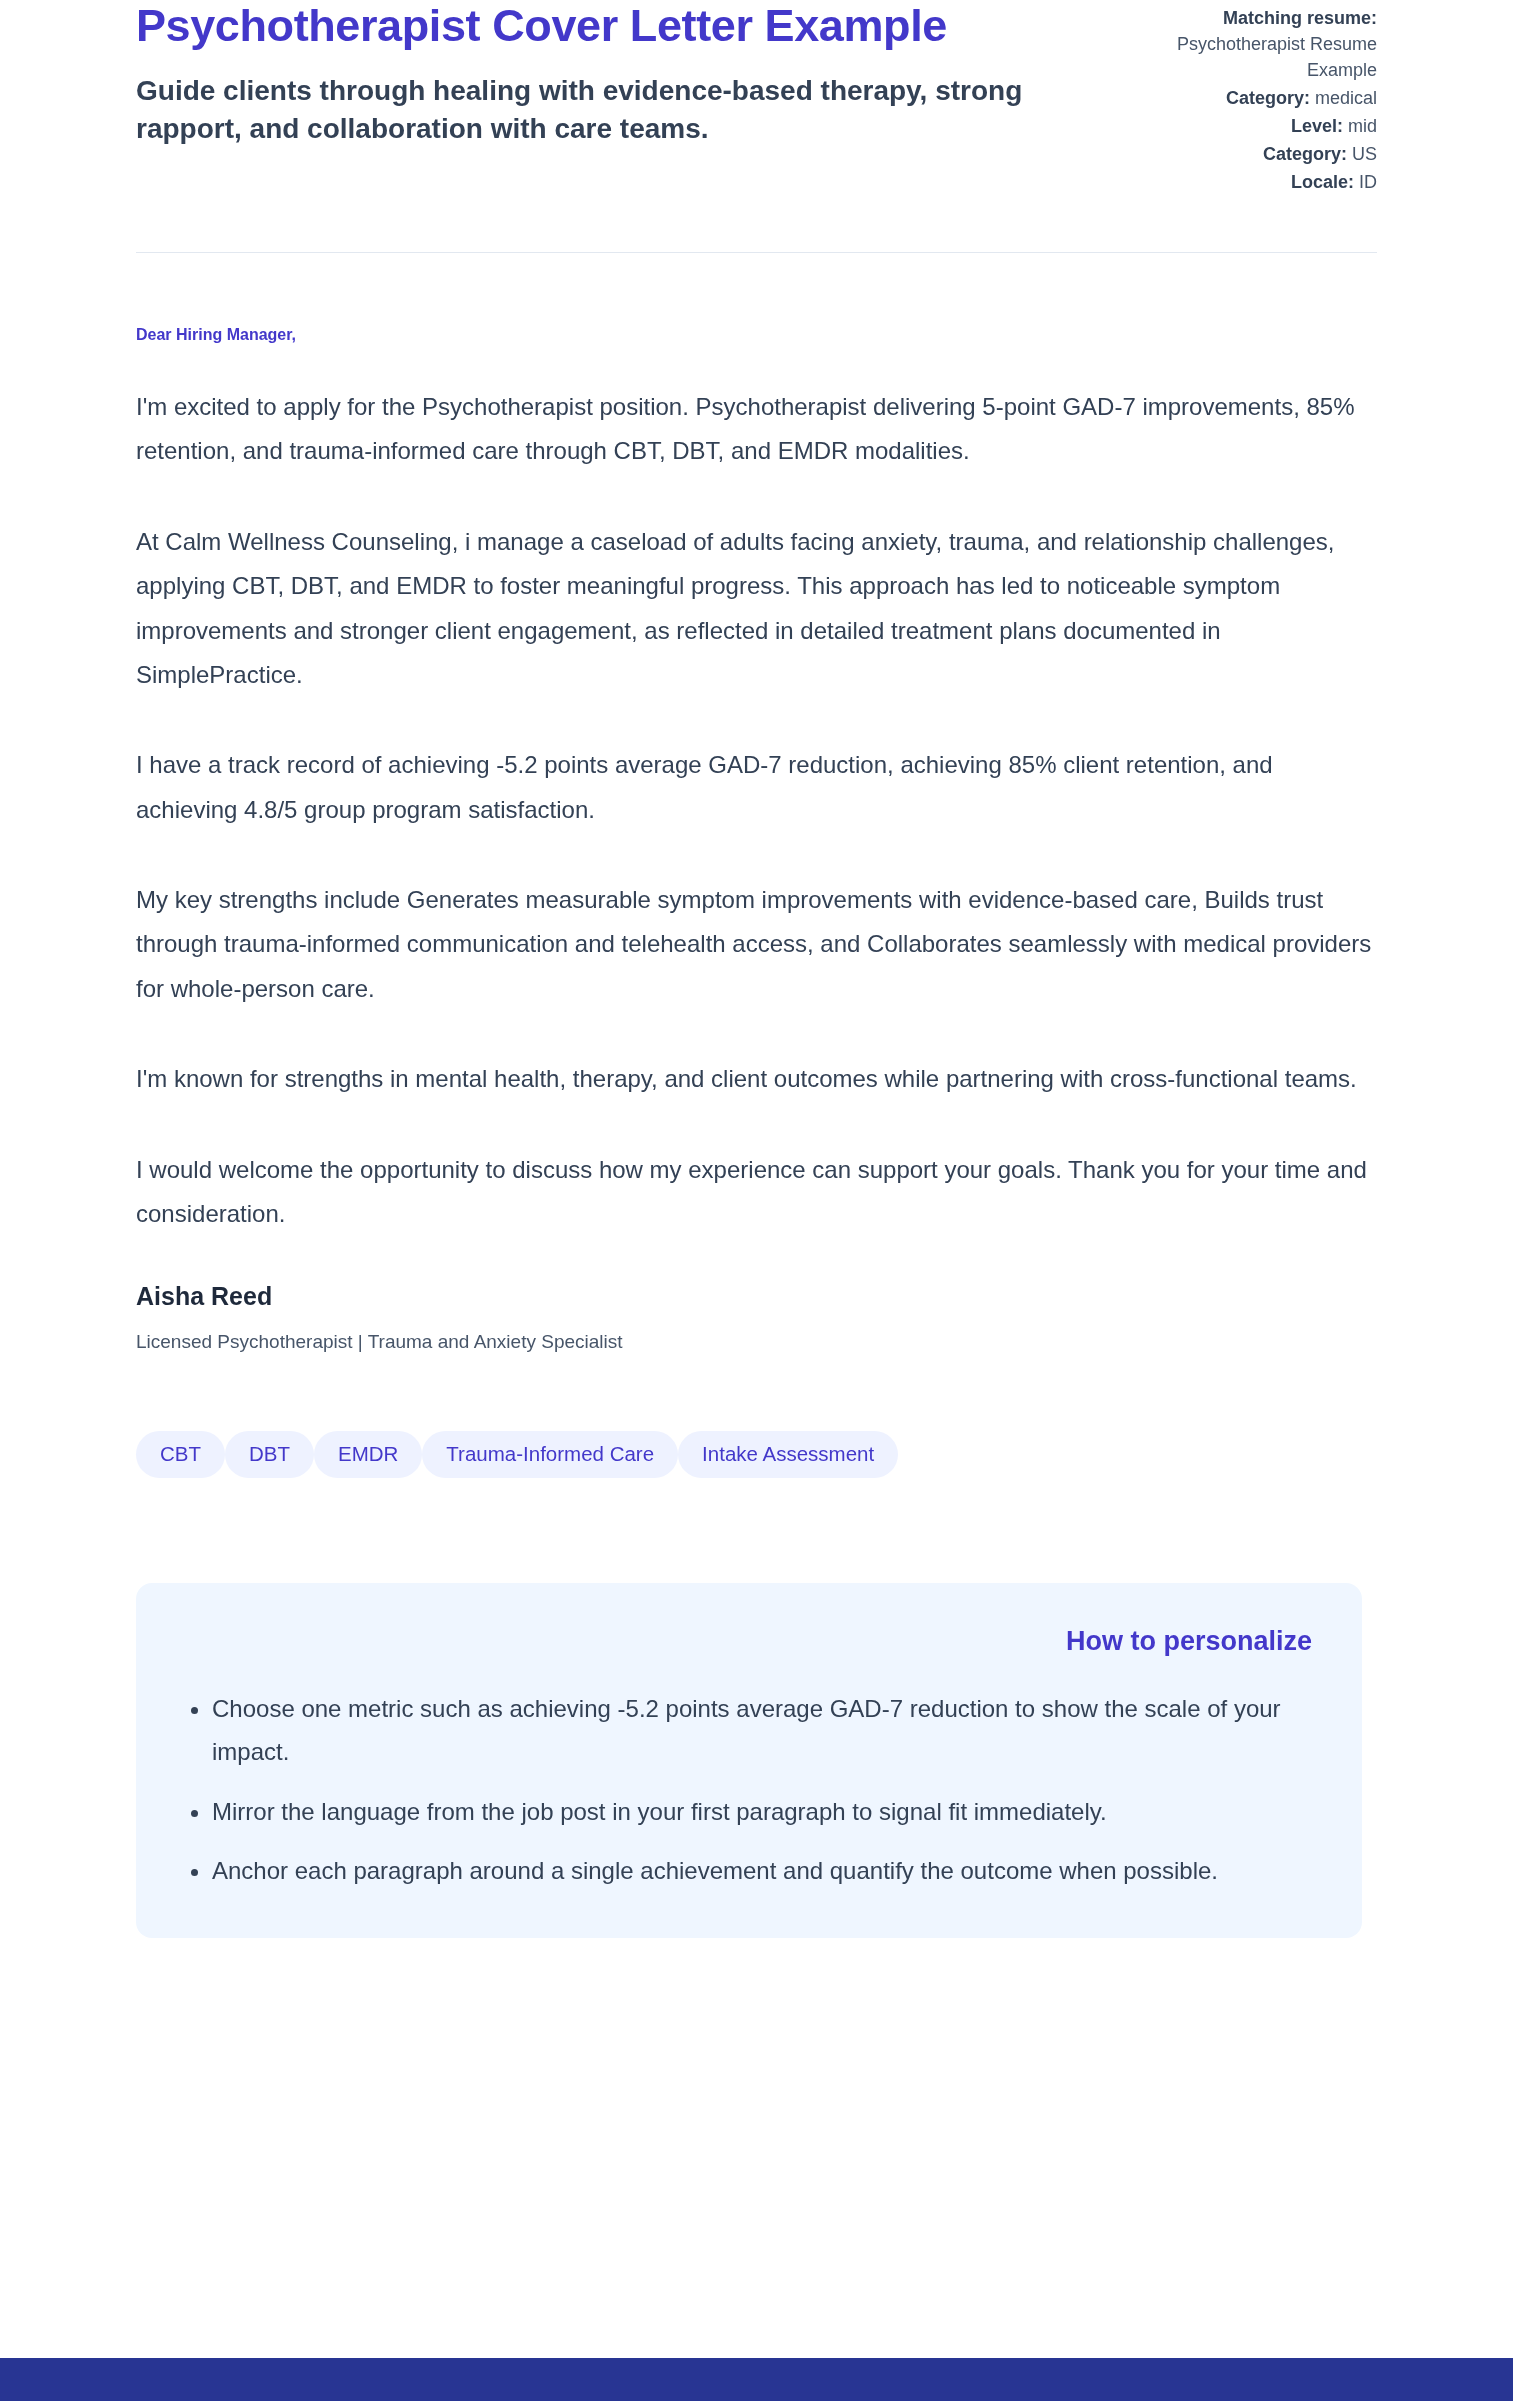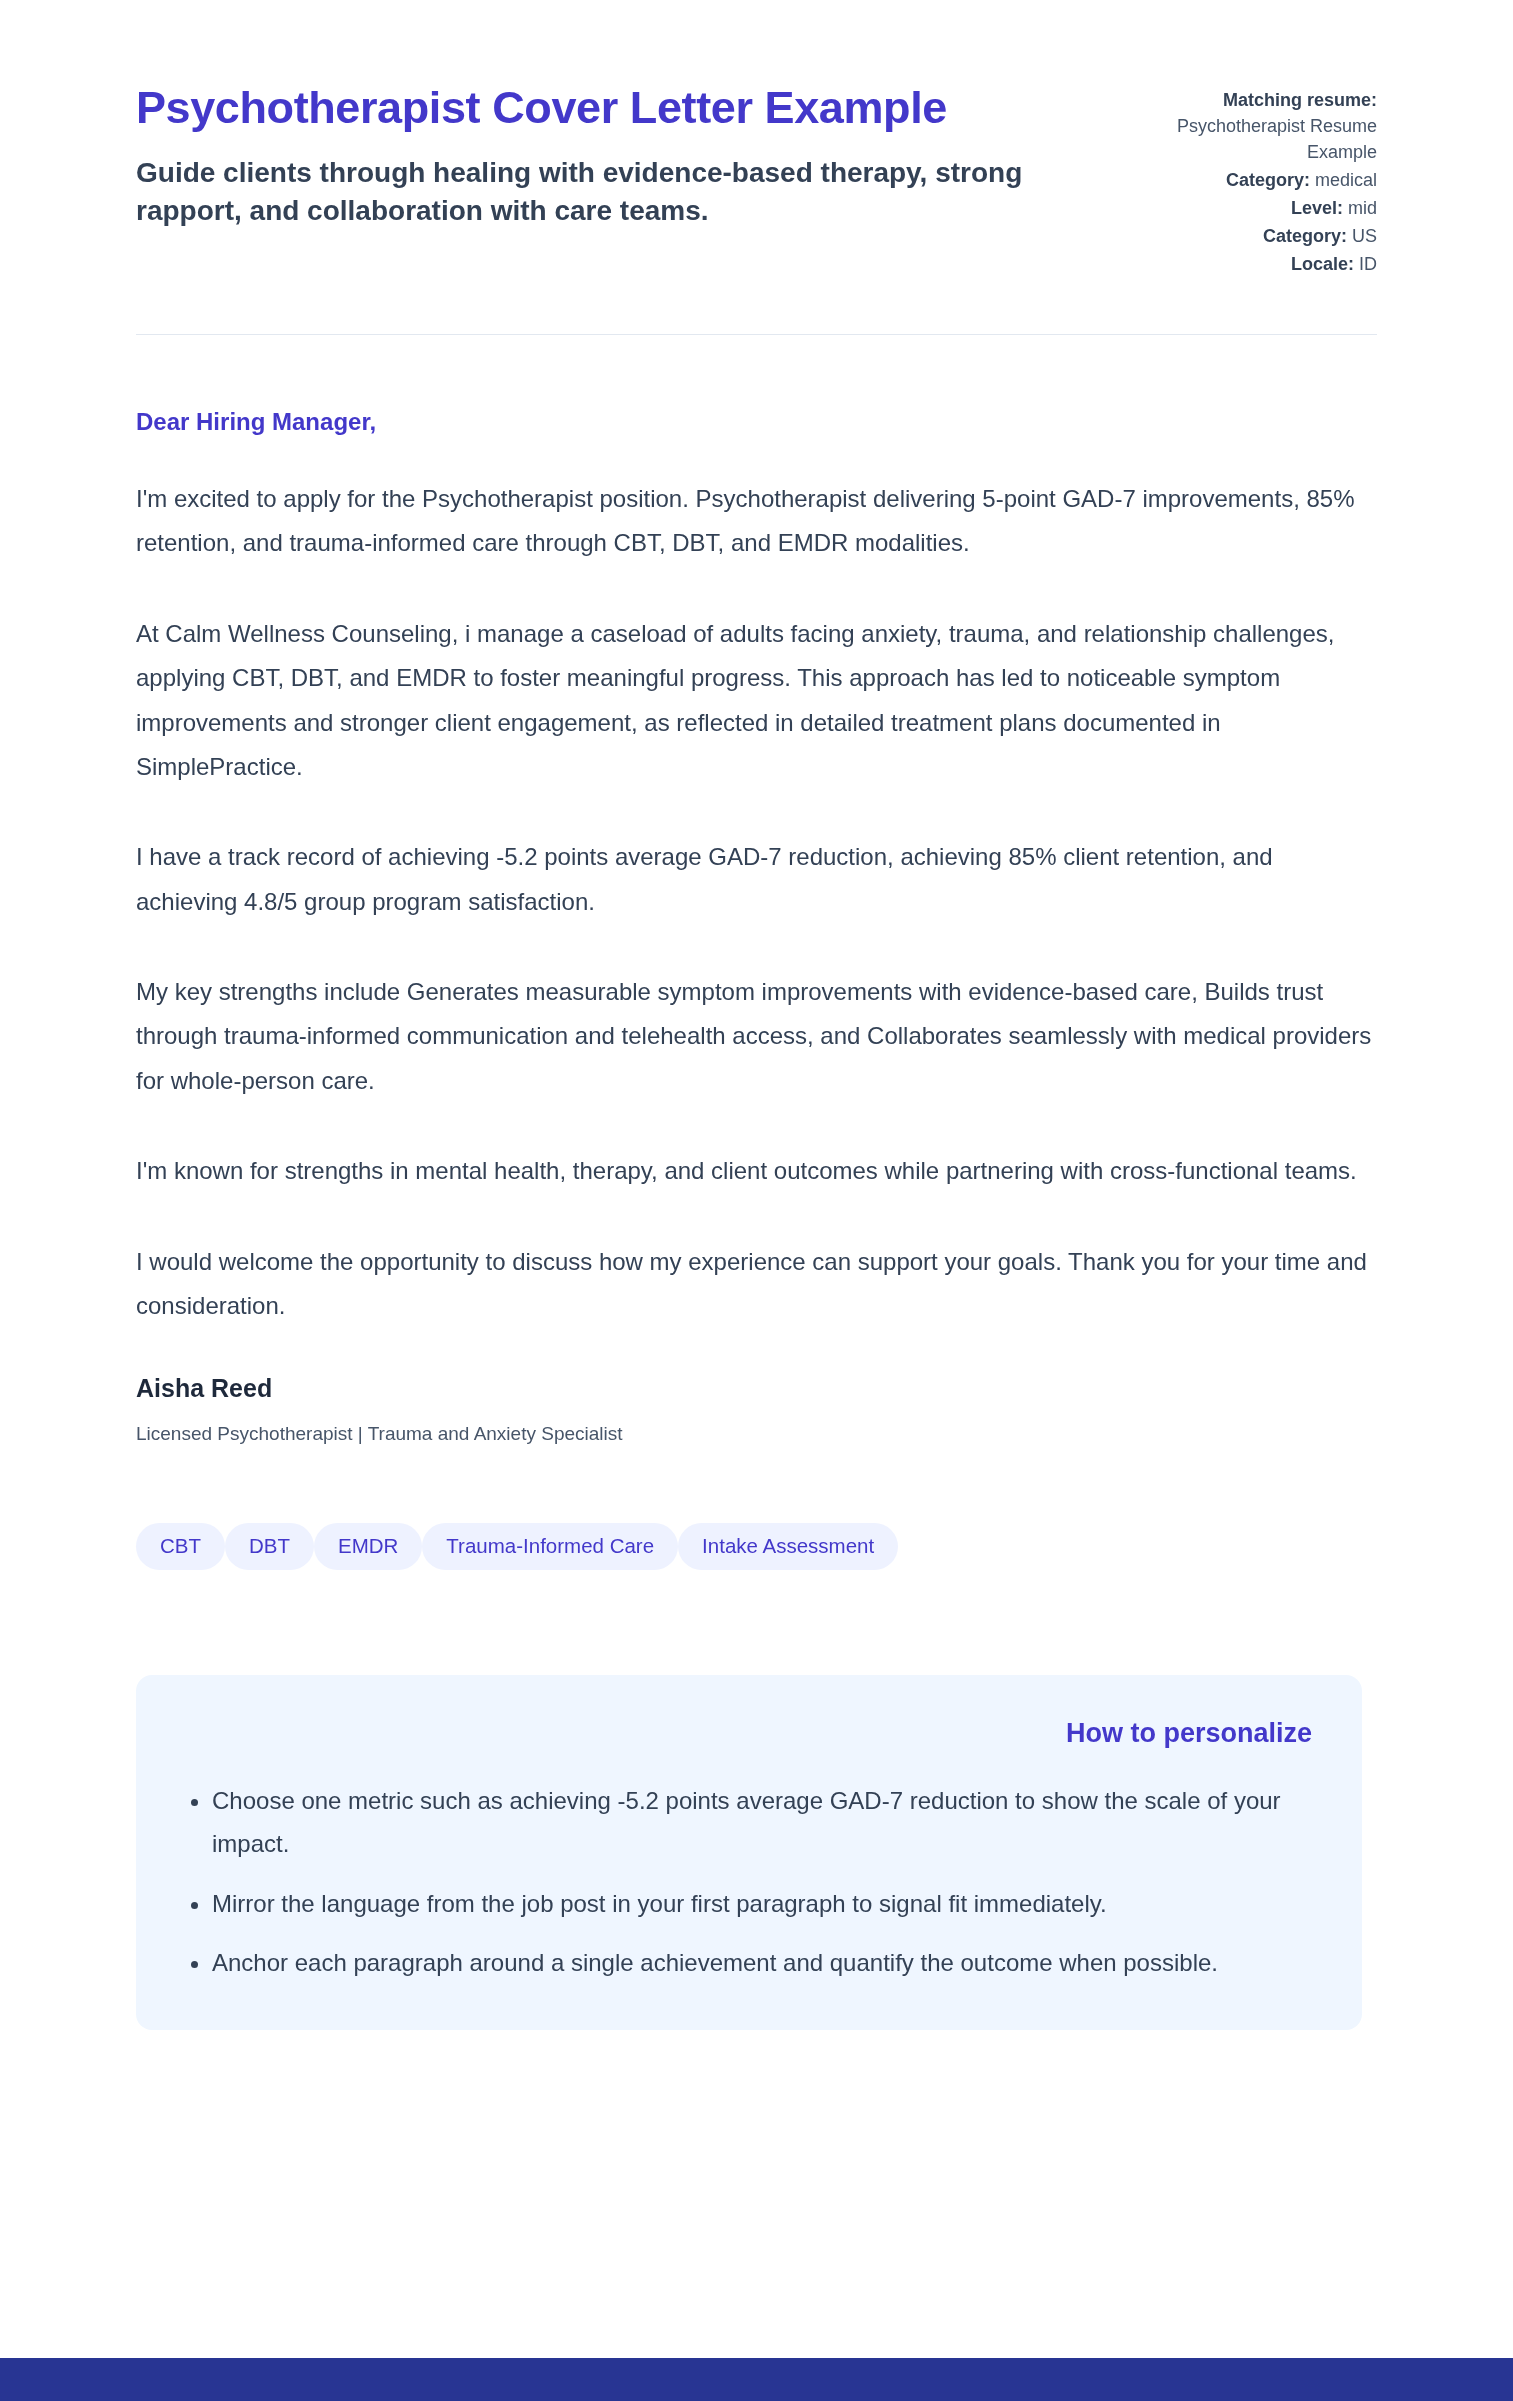--- a/index.html
+++ b/index.html
@@ -16,21 +16,20 @@
   *{box-sizing:border-box;margin:0;padding:0;}
   html,body{background:#ffffff;}
   body{
     width:1513px;height:2401px;position:relative;overflow:hidden;
     font-family:"Liberation Sans","DejaVu Sans",sans-serif;
     color:var(--body-text);
   }
   .container{
     width:1241px;
     margin:0 0 0 136px;
-    padding-top:82px;
   }
   
   .header{display:flex;justify-content:space-between;align-items:flex-start;}
   .header-left{max-width:899px;}
   h1.page-title{
     color:var(--accent);
     font-size:45px;
     line-height:1.16;
     font-weight:bold;
     letter-spacing:-0.4px;
@@ -56,21 +55,21 @@
   
   .divider{
     border:none;border-top:1.8px solid var(--divider);
     margin-top:55px;
   }
   
   .letter{margin-top:73px;}
   .salutation{
     color:var(--accent);
     font-weight:bold;
-    font-size:24px;
+    font-size:16px;
     margin-bottom:41px;
   }
   .letter p.body-paragraph{
     font-size:24px;
     line-height:1.85;
     margin-bottom:46px;
     max-width:1241px;
   }
   .signature{margin-top:37px;}
   .signature-name{

